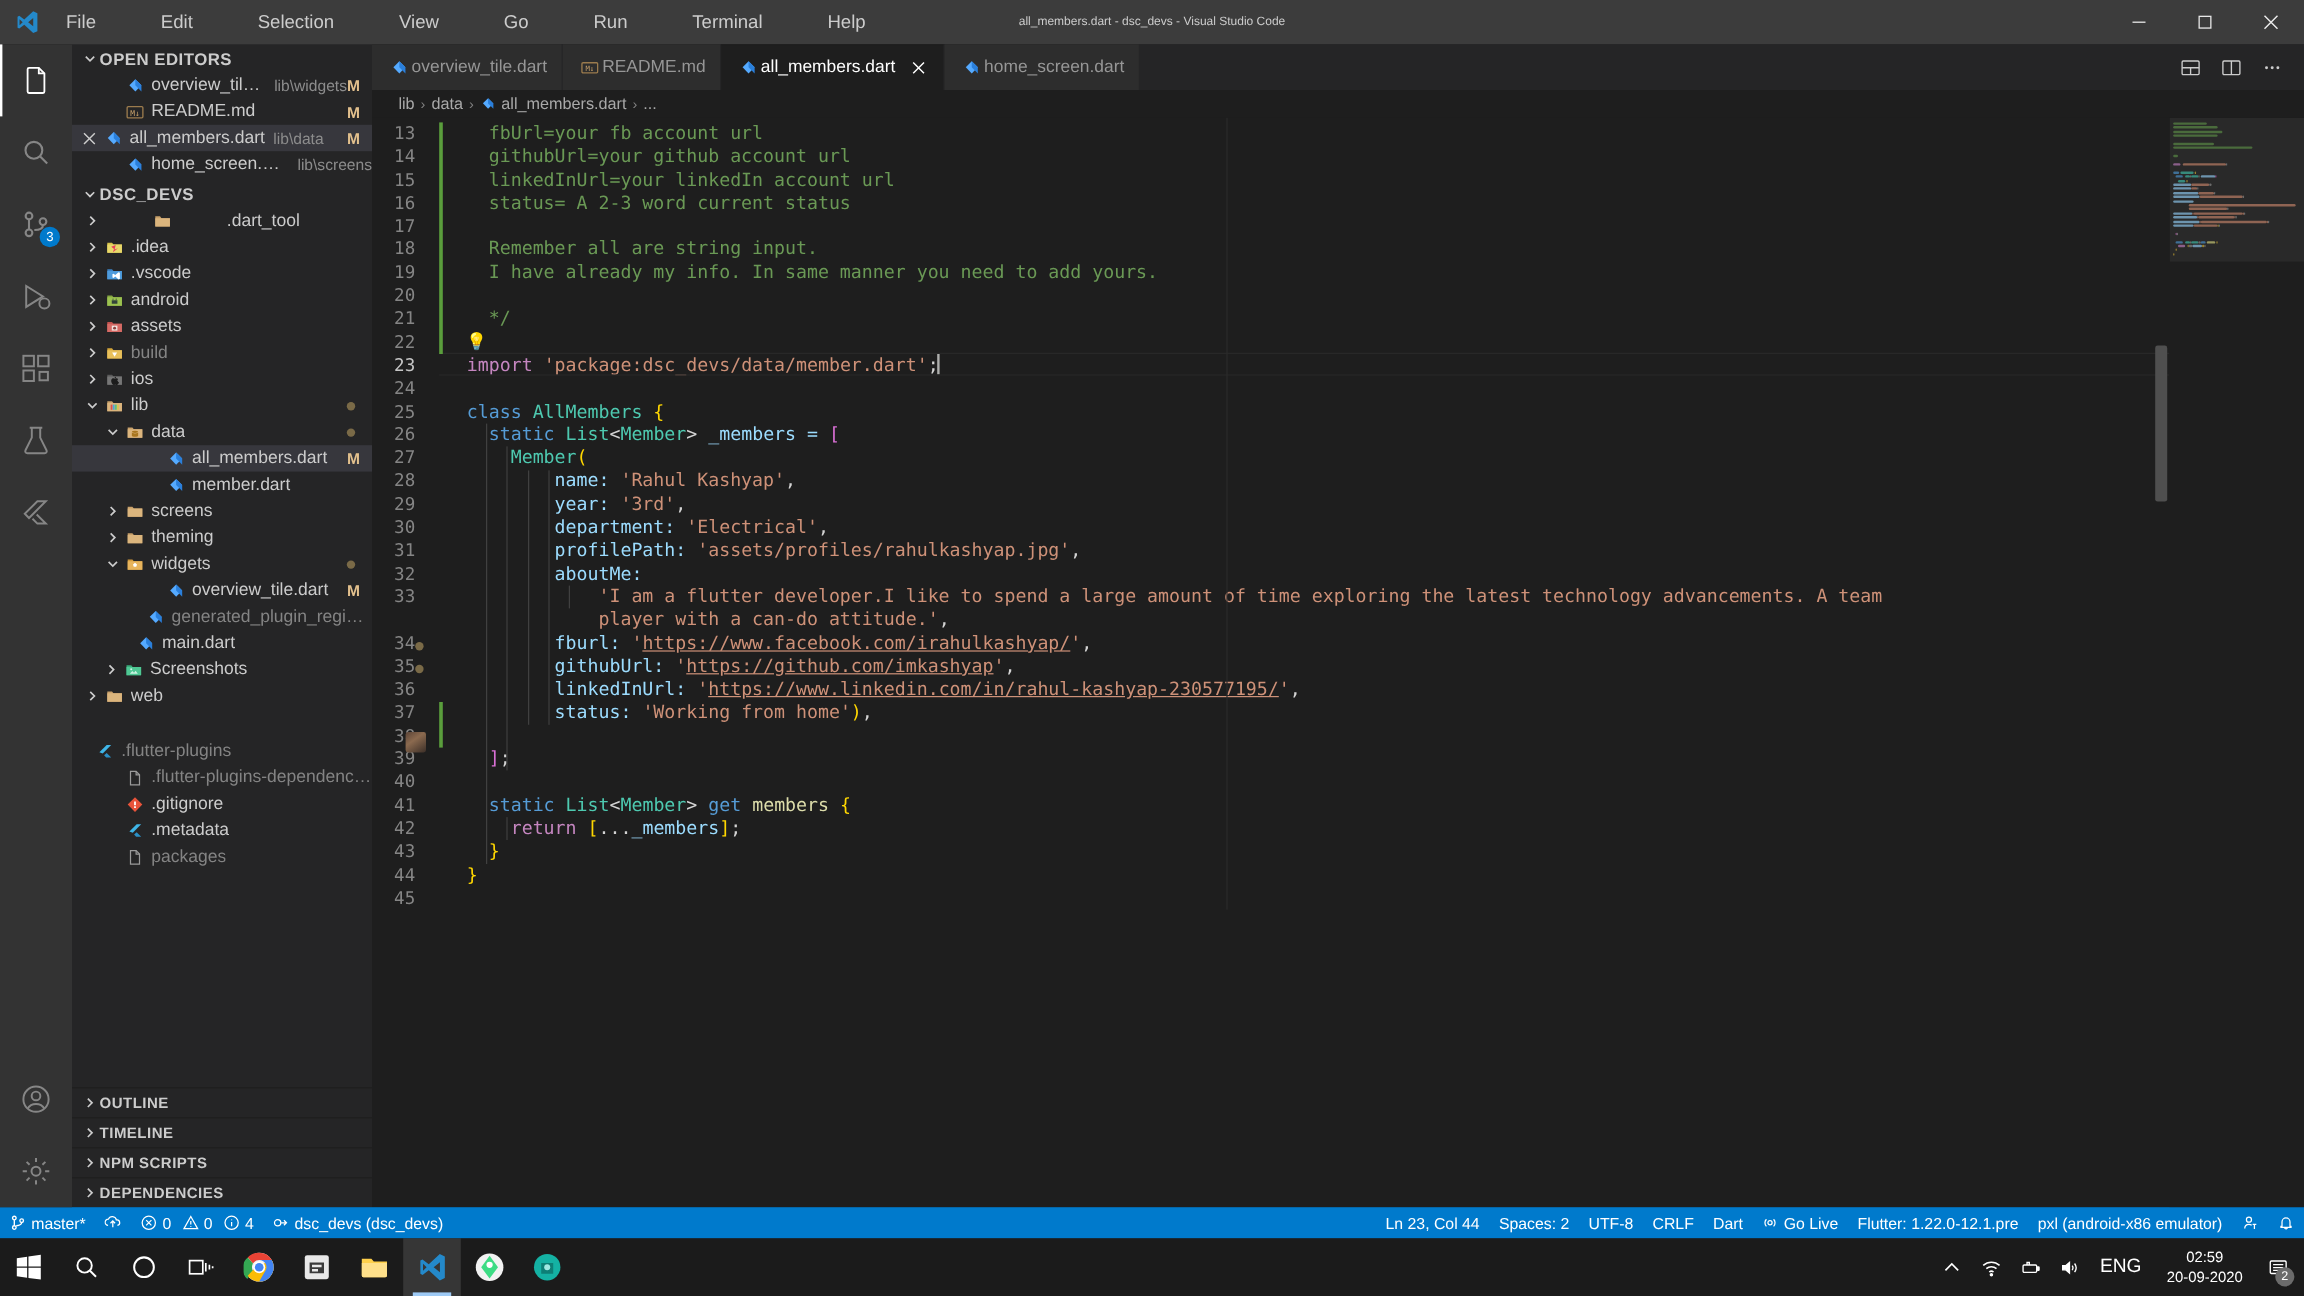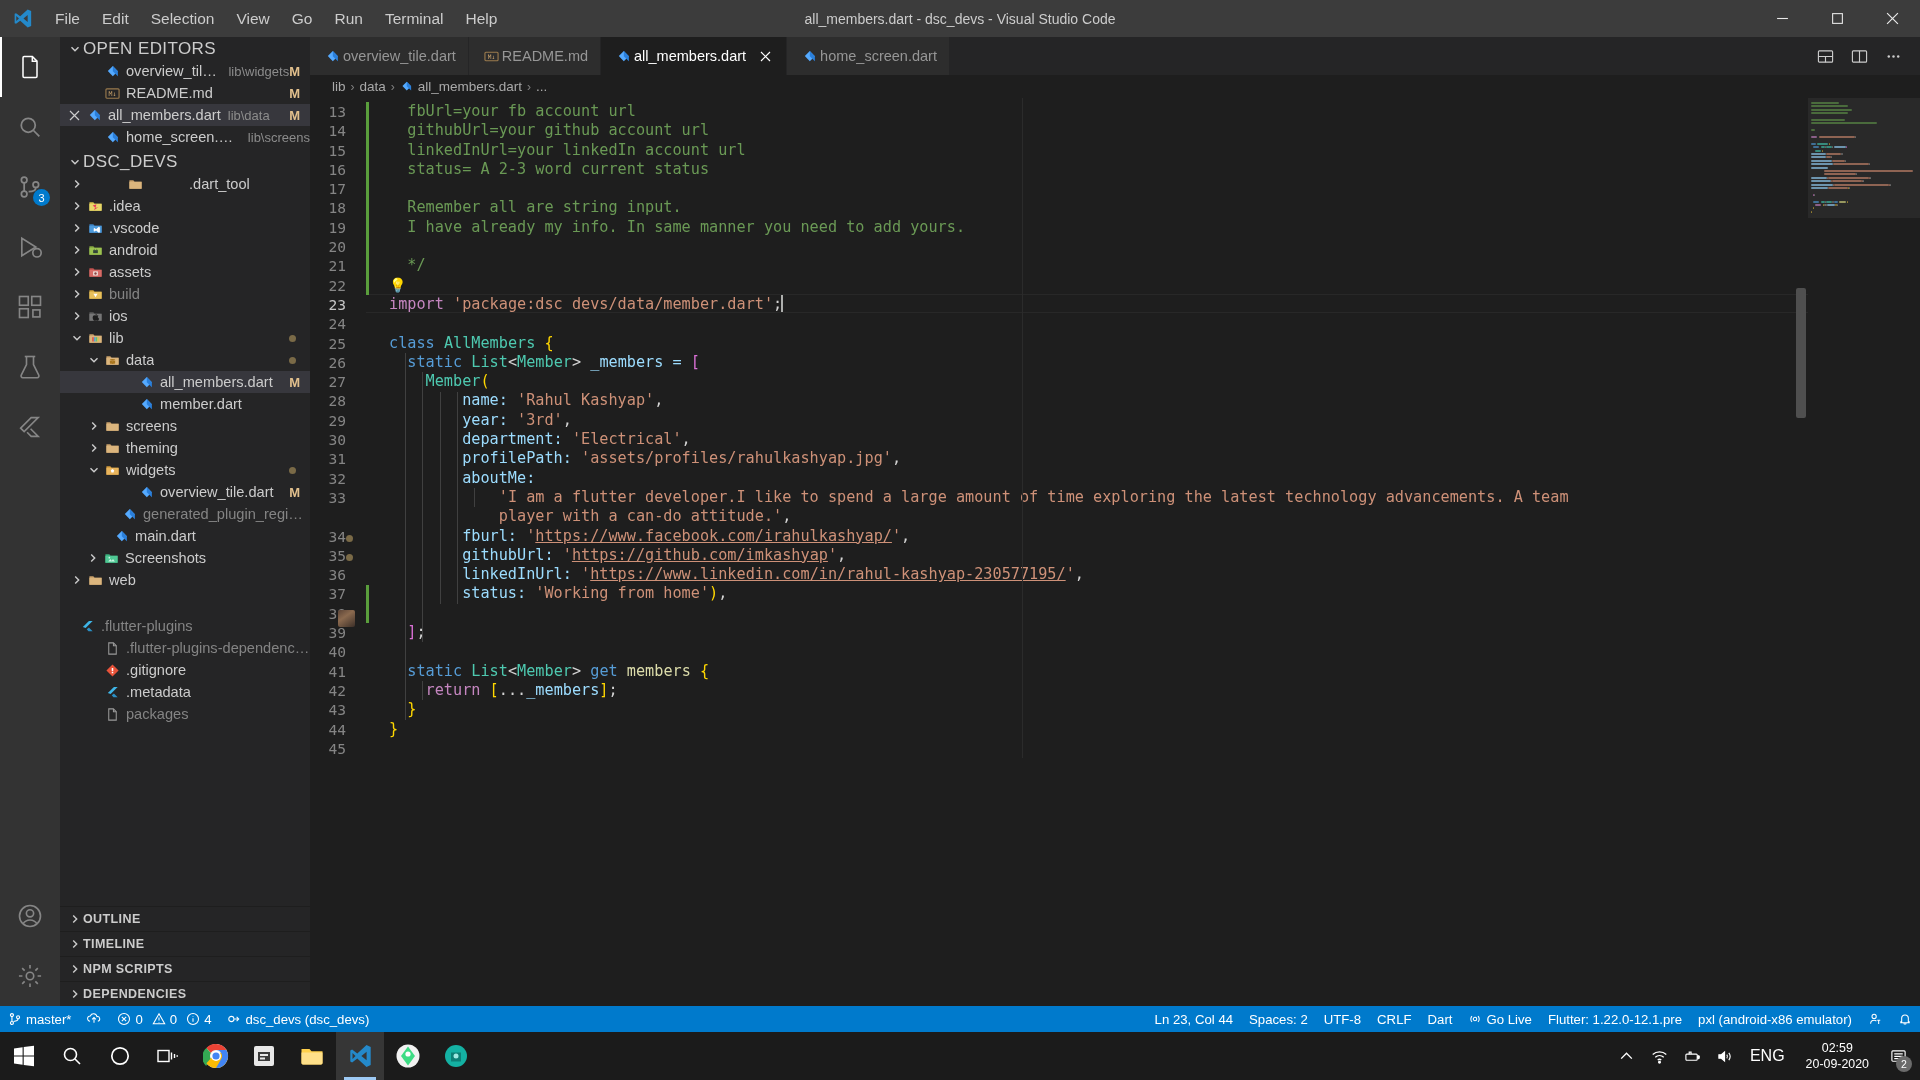--- a/index.html
+++ b/index.html
@@ -13,28 +13,28 @@
   }
   .app { width:1920px; height:1080px; display:flex; flex-direction:column; position:relative; }
 
   
   .titlebar {
     height:37px; background:#3c3c3c; display:flex; align-items:center;
     flex:0 0 37px; position:relative;
   }
   .vscode-logo { width:44px; display:flex; align-items:center; justify-content:center; }
   .vscode-logo svg { width:21px; height:21px; }
-  .menu { display:flex; align-items:center; height:100%; }
+  .menu { display:flex; align-items:center; height:100%;gap:32px; }
   .menu-item {
     padding:0 11px; height:100%; display:flex; align-items:center;
     font-size:15.5px; color:#cccccc; cursor:default; white-space:nowrap;
   }
   .title-center {
     position:absolute; left:0; right:0; text-align:center;
-    font-size:14px; color:#cccccc; pointer-events:none;
+    font-size:10px; color:#cccccc; pointer-events:none;
   }
   .win-controls { margin-left:auto; display:flex; height:100%; z-index:2; }
   .win-btn {
     width:55px; height:100%; display:flex; align-items:center; justify-content:center;
     color:#e8e8e8;
   }
   .win-btn svg { width:13px; height:13px; }
 
   
   .workbench { flex:1 1 auto; display:flex; min-height:0; }
@@ -67,22 +67,22 @@
     min-height:0;
   }
   .sidebar-title {
     height:35px; display:flex; align-items:center; padding:0 20px 0 20px;
     font-size:12.5px; letter-spacing:.6px; color:#bbbbbb; flex:0 0 35px;
   }
   .sidebar-title .dots { margin-left:auto; letter-spacing:1px; font-size:15px; color:#cccccc; }
   .sidebar-scroll { flex:1 1 auto; overflow:hidden; min-height:0; }
 
   .section-head {
-    height:23px; display:flex; align-items:center; font-size:17px;
-    font-weight:normal; letter-spacing:.4px; color:#cccccc; padding-left:6px; cursor:pointer;
+    height:23px; display:flex; align-items:center; font-size:14px;
+    font-weight:bold; letter-spacing:.4px; color:#cccccc; padding-left:6px; cursor:pointer;
   }
   .twisty { width:17px; display:flex; align-items:center; justify-content:center; color:#cccccc; }
   .twisty svg { width:10px; height:10px; }
   .twisty.closed svg { transform:rotate(-90deg); }
 
   .row {
     height:22px; display:flex; align-items:center; font-size:14.6px;
     color:#cccccc; white-space:nowrap; cursor:pointer; position:relative;
   }
   .row.selected { background:#37373d; }

